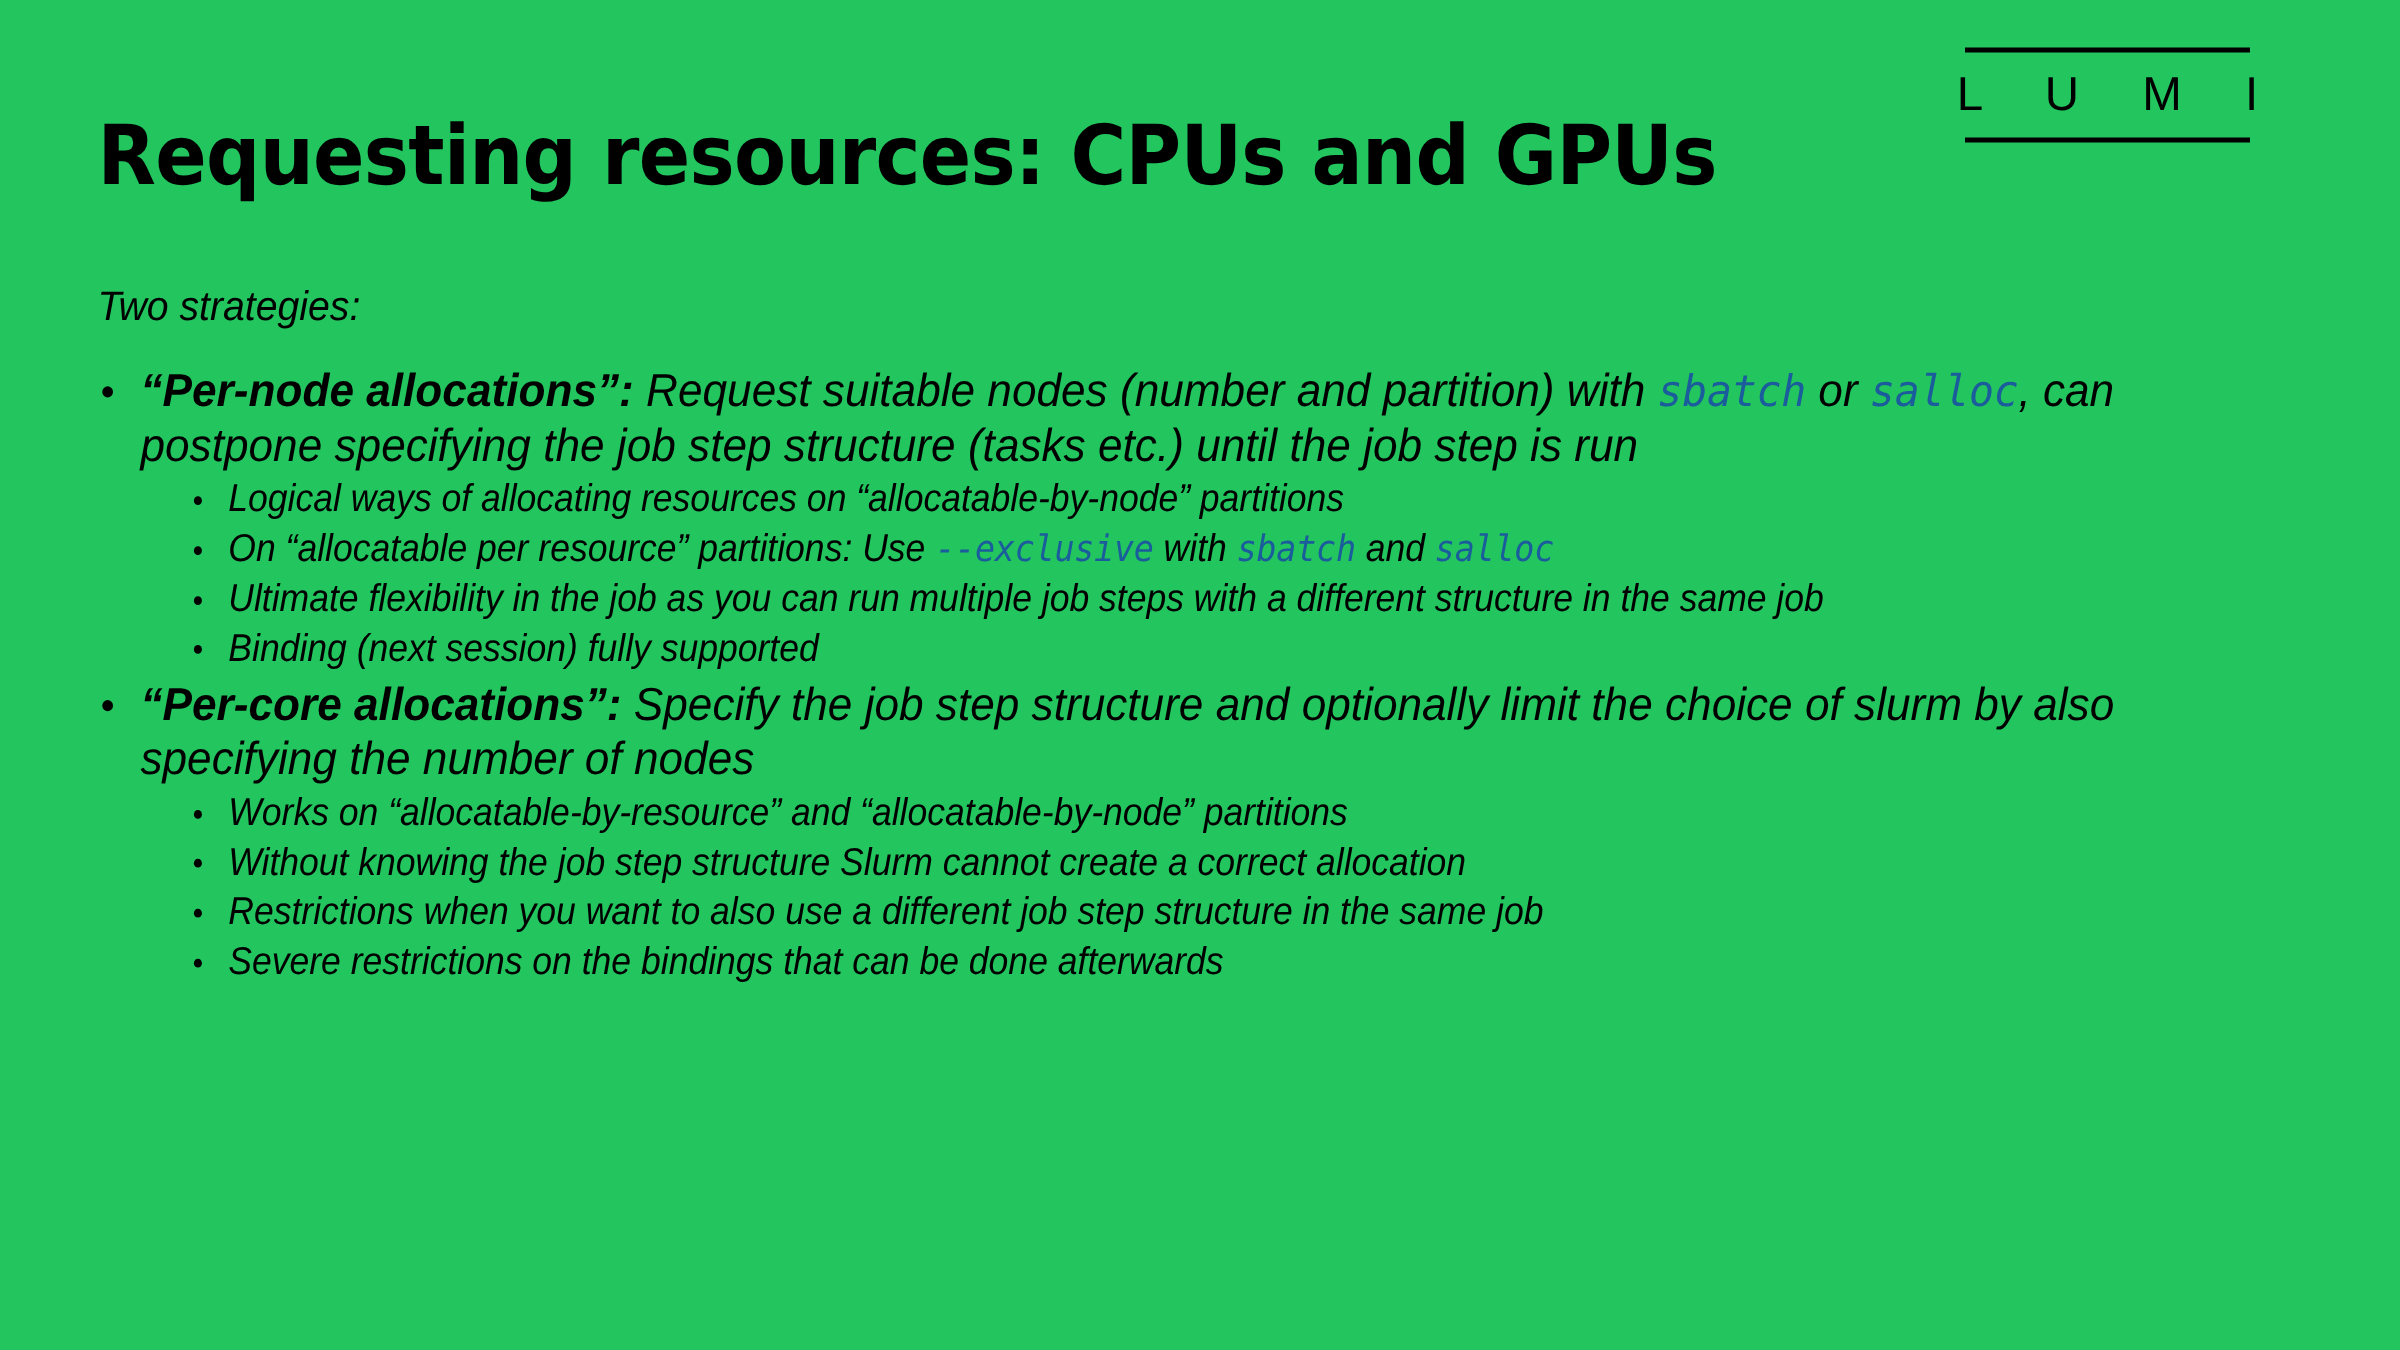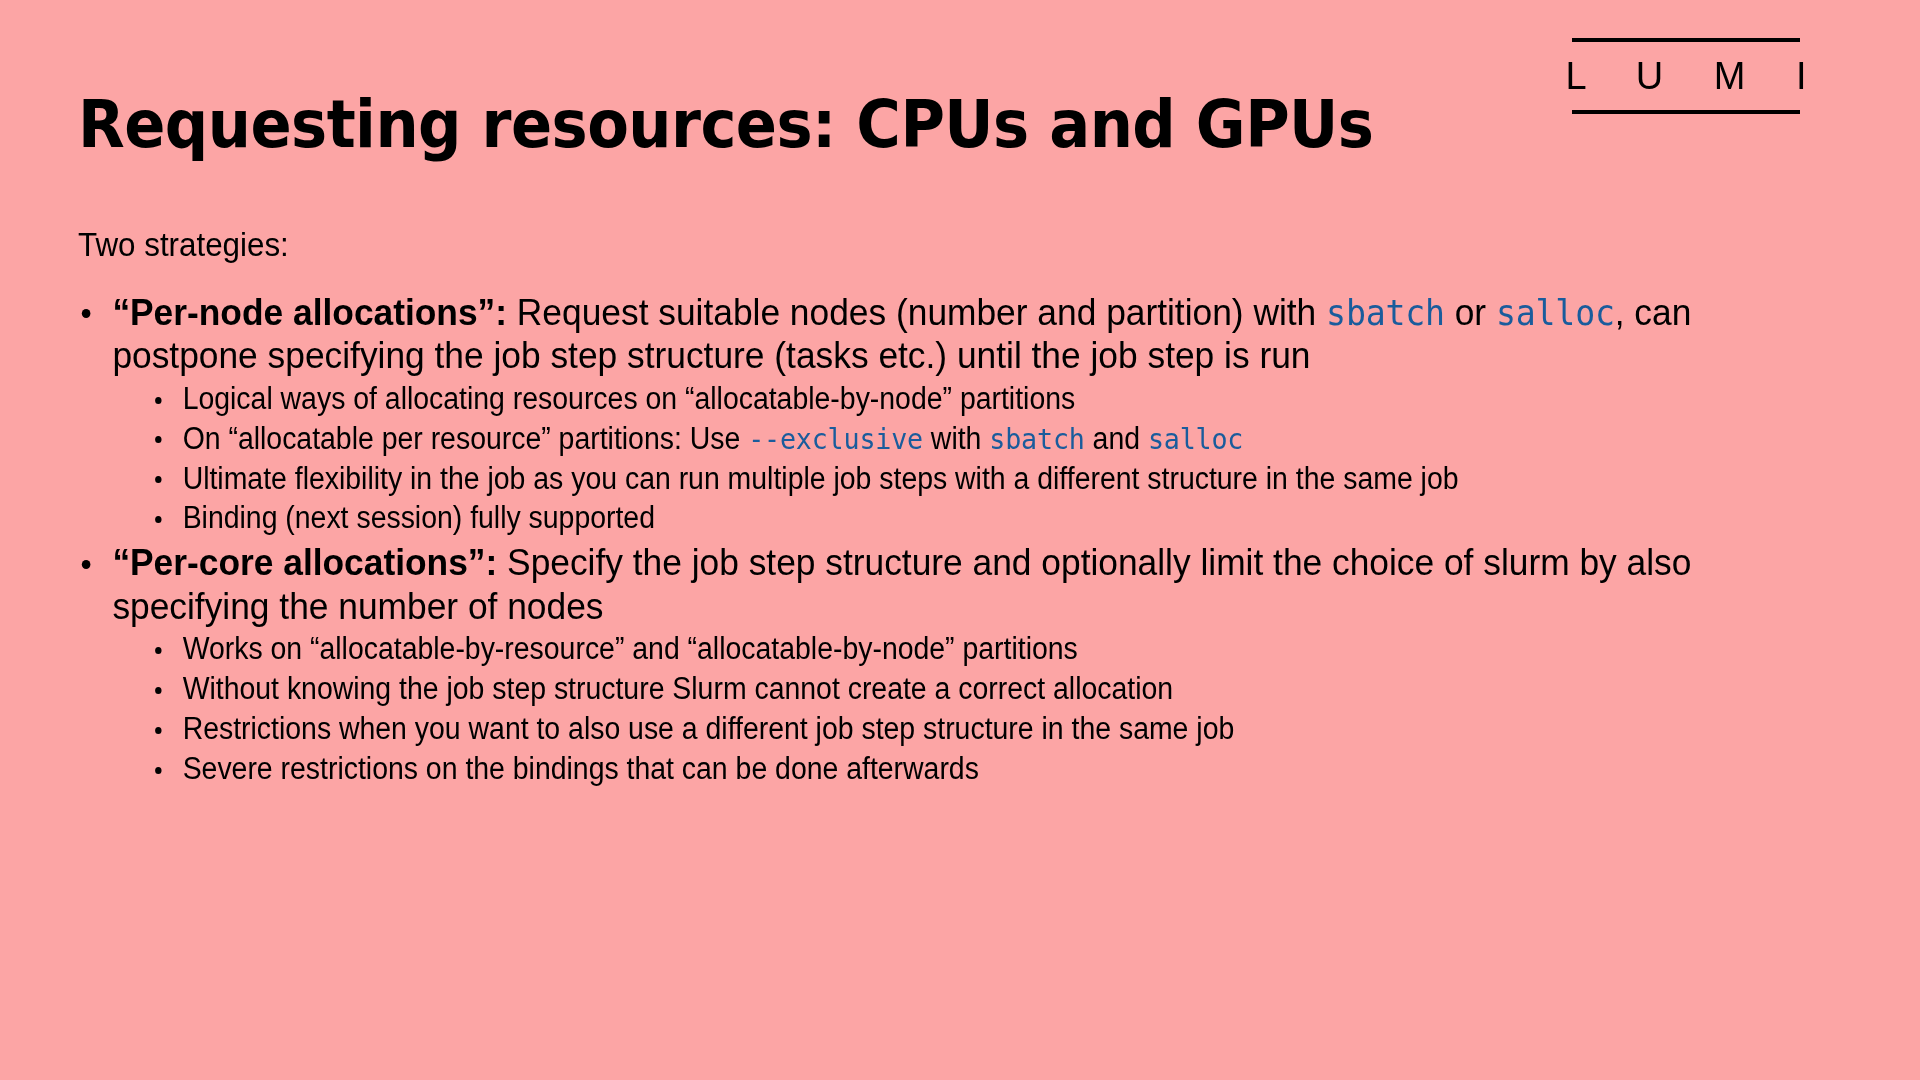--- a/index.html
+++ b/index.html
@@ -14,21 +14,21 @@
     overflow: hidden;
     font-family: "Liberation Sans", sans-serif;
     color: #000000;
     -webkit-font-smoothing: antialiased;
   }
 
   .slide {
     position: relative;
     width: 1920px;
     height: 1080px;
-    background: #fca5a5;
+    background: #22c55e;
     box-sizing: border-box;
   }
 
   
   .logo {
     position: absolute;
     left: 1572px;
     top: 38px;
     width: 228px;
     height: 76px;
@@ -70,20 +70,21 @@
   
   .body {
     position: absolute;
     left: 78px;
     top: 225px;
     width: 1790px;
     font-family: "Liberation Sans", sans-serif;
     font-size: 33px;
     line-height: 1.16;
     color: #000;
+    font-style: italic;
   }
 
   .intro {
     font-size: 33px;
     line-height: 1.2;
     margin: 0 0 26px 0;
     transform: scaleX(0.95);
     transform-origin: left center;
   }
 

